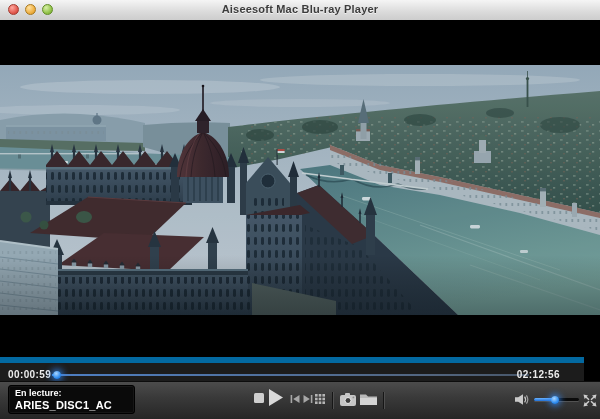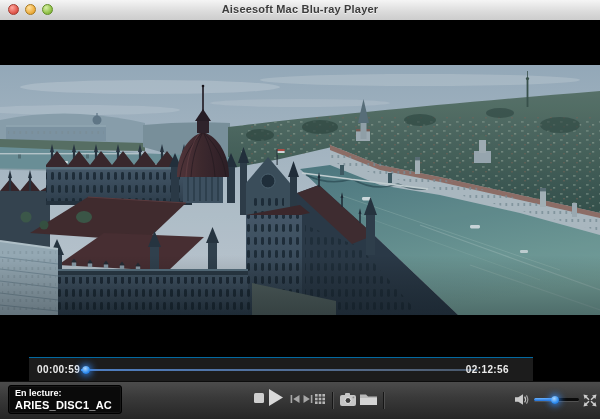--- a/index.html
+++ b/index.html
@@ -12,34 +12,34 @@
     font-weight:bold;color:#3c3c3c;text-shadow:0 1px 0 rgba(255,255,255,.65);letter-spacing:.2px;
     white-space:nowrap;overflow:hidden;}
   .tl{position:absolute;top:4px;width:11px;height:11px;border-radius:50%;box-sizing:border-box;padding:0;}
   .tl.close{left:8px;background:radial-gradient(circle at 35% 30%,#ffa79e,#e0564b 65%,#c04136);border:1px solid #a33c31;}
   .tl.min{left:25px;background:radial-gradient(circle at 35% 30%,#ffe2a2,#eead3d 65%,#d0982c);border:1px solid #a8781f;}
   .tl.zoom{left:42px;background:radial-gradient(circle at 35% 30%,#d8f0a8,#8fc045 65%,#74a436);border:1px solid #628c27;}
   
   .video-area{position:absolute;top:20px;left:0;width:600px;height:337px;background:#000;}
   .scene{position:absolute;top:45px;left:0;display:block;}
   
-  .progress-row{position:absolute;top:357px;left:0;width:504px;height:24px;background:#1c1c1c;
-    border-top:1px solid #0369a1;box-sizing:border-box;margin-left:29px;}
+  .progress-row{position:absolute;top:357px;left:0;width:584px;height:24px;background:#1c1c1c;
+    border-top:6px solid #0369a1;box-sizing:border-box;}
   .time{position:absolute;top:6px;font-size:10px;font-weight:bold;color:#ececec;letter-spacing:.4px;}
   .time.elapsed{left:8px;}.time.total{right:24px;}
   .seek{position:absolute;left:52px;right:55px;top:11px;height:2px;border-radius:1px;
     background:linear-gradient(to right,#4e7fc4,#53657e 80%,#475669);}
   .seek-fill{position:absolute;left:0;top:0;height:2px;width:5px;background:#38a1ff;border-radius:1px;}
   .seek-handle{position:absolute;left:1px;top:-3px;width:8px;height:8px;border-radius:50%;
     background:radial-gradient(circle at 40% 32%,#aad6ff,#2e8cf0 60%,#135fc4);
     box-shadow:0 0 7px 2px rgba(50,140,255,.8);}
   
   .control-bar{position:absolute;top:381px;left:0;width:600px;height:38px;box-sizing:border-box;
     background:linear-gradient(#4c4c4c,#3a3a3a 40%,#262626);border-top:1px solid #0d0d0d;}
-  .np-box{position:absolute;left:8px;top:3px;width:114px;height:29px;box-sizing:border-box;
+  .np-box{position:absolute;left:8px;top:3px;width:127px;height:29px;box-sizing:border-box;
     background:#0a0a0a;border:1px solid #000;border-radius:3px;color:#fff;padding:2px 0 0 6px;
     box-shadow:inset 0 0 0 1px rgba(255,255,255,.05);overflow:hidden;}
   .np-label{display:block;font-size:9px;font-weight:bold;line-height:11px;}
   .np-title{display:block;font-size:11px;font-weight:bold;line-height:12px;letter-spacing:.2px;white-space:nowrap;}
   .cbtn{position:absolute;display:flex;align-items:center;justify-content:center;}
   .sep{position:absolute;top:10px;width:1px;height:17px;background:#161616;box-shadow:1px 0 0 #4f4f4f;}
   .vol-track{position:absolute;left:534px;top:16px;width:45px;height:3px;border-radius:2px;
     background:#0b0b0b;box-shadow:0 1px 0 rgba(255,255,255,.14);}
   .vol-fill{position:absolute;left:0;top:0;height:3px;width:21px;border-radius:2px;
     background:linear-gradient(#6cb4ff,#1f6fd6);}

